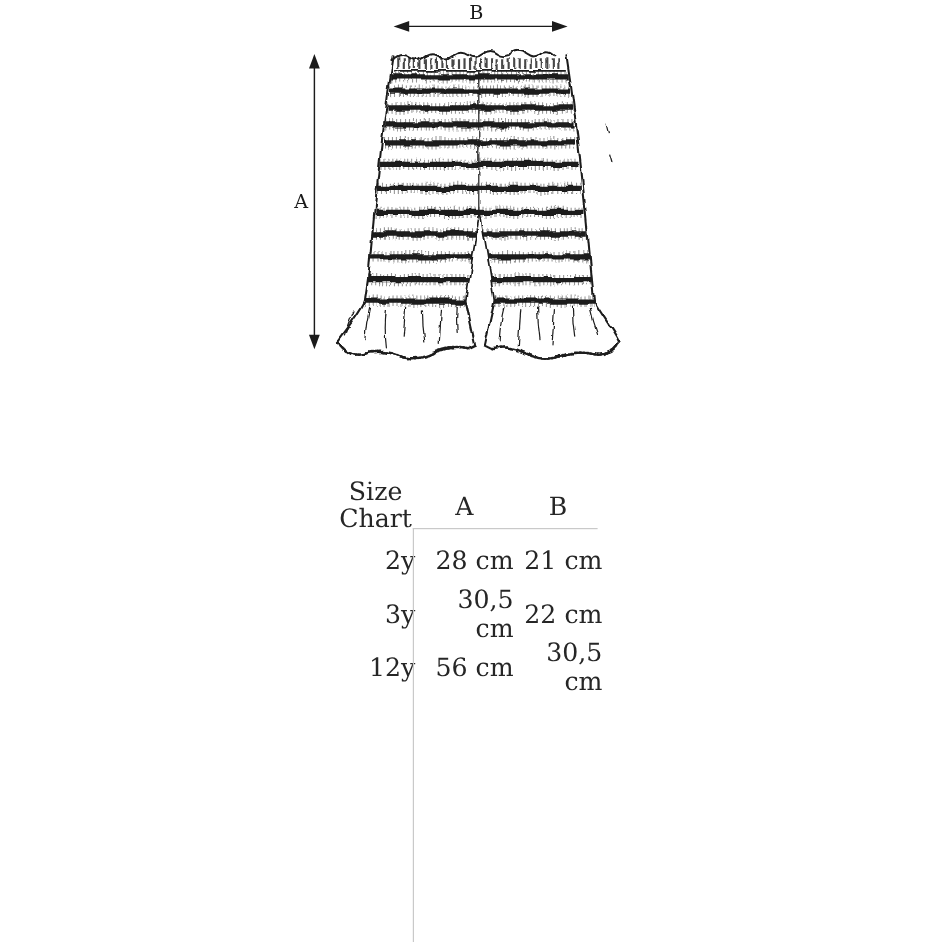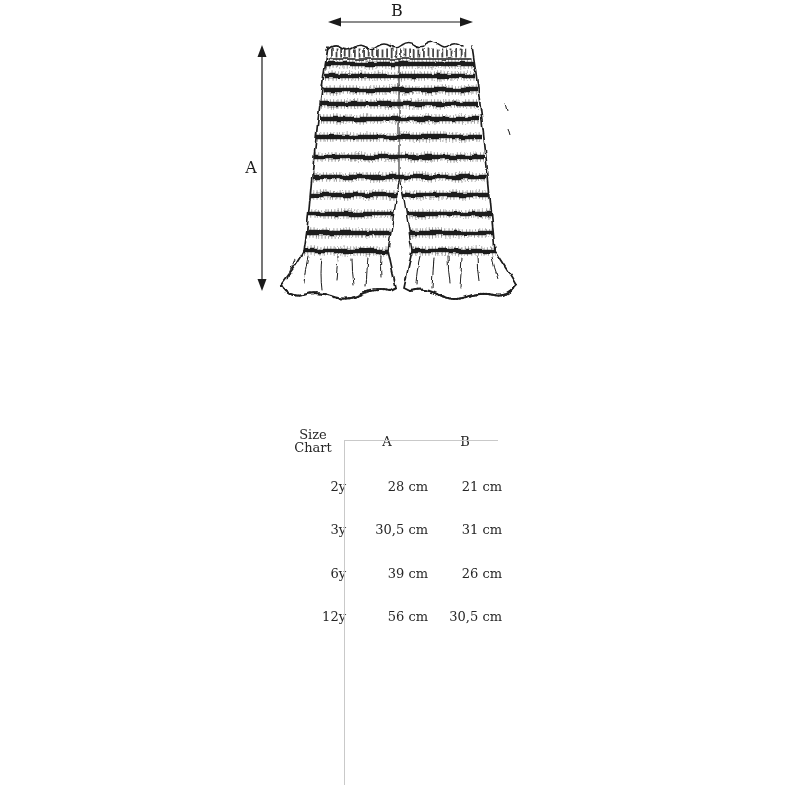--- a/index.html
+++ b/index.html
@@ -19,24 +19,24 @@
   }
   .diagram-svg {
     position: absolute;
     left: 0;
     top: 0;
   }
   
   .size-table {
     position: absolute;
     left: 280px;
-    top: 420px;
+    top: 400px;
     width: 222px;
     color: #262626;
-    font-size: 13px;
+    font-size: 21px;
   }
   .header-row {
     display: grid;
     grid-template-columns: 66px 82px 74px;
     height: 42px;
     align-items: center;
     text-align: center;
   }
   .size-head {
     line-height: 1.03;
@@ -205,26 +205,21 @@
 
     <div class="t-body">
       <div class="t-row">
         <div>2y</div>
         <div>28 cm</div>
         <div>21 cm</div>
       </div>
       <div class="t-row">
         <div>3y</div>
         <div>30,5 cm</div>
-        <div>31 cm</div>
-      </div>
-      <div class="t-row">
-        <div>6y</div>
-        <div>39 cm</div>
-        <div>26 cm</div>
+        <div>22 cm</div>
       </div>
       <div class="t-row">
         <div>12y</div>
         <div>56 cm</div>
         <div>30,5 cm</div>
       </div>
     </div>
   </div>
 
   <div class="vline"></div>

